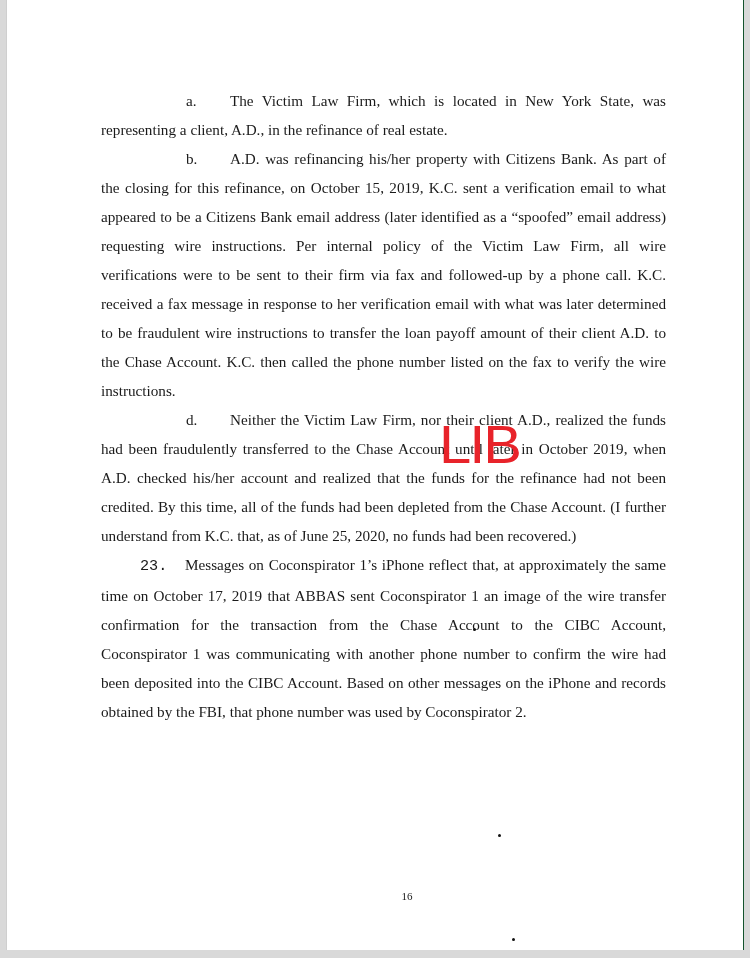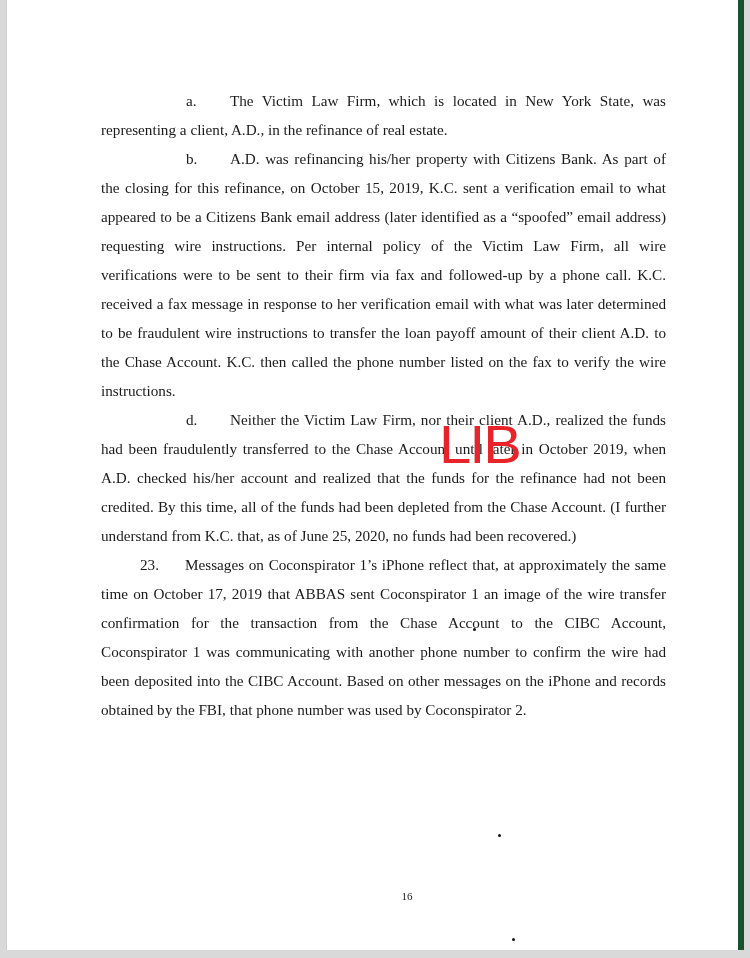--- a/index.html
+++ b/index.html
@@ -1,24 +1,24 @@
 <!DOCTYPE html>
 <html><head>
 <meta charset="utf-8">
 <style>
   html, body { margin:0; padding:0; }
   body { width:750px; height:958px; background:#d9d9d9; position:relative; overflow:hidden; }
   .page { position:absolute; left:6px; top:0; width:738px; height:950px; background:#ffffff;
-    border-left:1px solid #cfcfcf; border-right:6px solid #14532d; box-sizing:border-box; }
+    border-left:1px solid #cfcfcf; border-right:1px solid #14532d; box-sizing:border-box; }
   .text { position:absolute; left:94px; top:86px; width:565px;
     font-family:"Liberation Serif", serif; font-size:15.2px; line-height:29px; color:#1a1a1a; }
   .p { margin:0; text-align:justify; text-align-last:left; }
   .item-first { text-indent:85px; }
   .lbl { display:inline-block; width:44px; text-indent:0; }
-  .numlbl { display:inline-block; width:45px; text-indent:0; }
+  .numlbl { display:inline-block; width:45px; text-indent:0;font-family:Liberation Mono, monospace; }
   .para23 { text-indent:39px; }
   .stamp { position:absolute; left:432px; top:418px; font-family:"Liberation Sans", sans-serif;
     font-size:58px; color:#e8232a; letter-spacing:-2px; line-height:1; transform:scaleY(0.92); transform-origin:top left; }
   .pagenum { position:absolute; left:0; width:738px; top:890px; text-align:center;
     font-family:"Liberation Serif", serif; font-size:11px; color:#1a1a1a;margin-left:31px; }
   .dot { position:absolute; width:3px; height:3px; border-radius:50%; background:#111; }
 </style>
 </head>
 <body>
 

